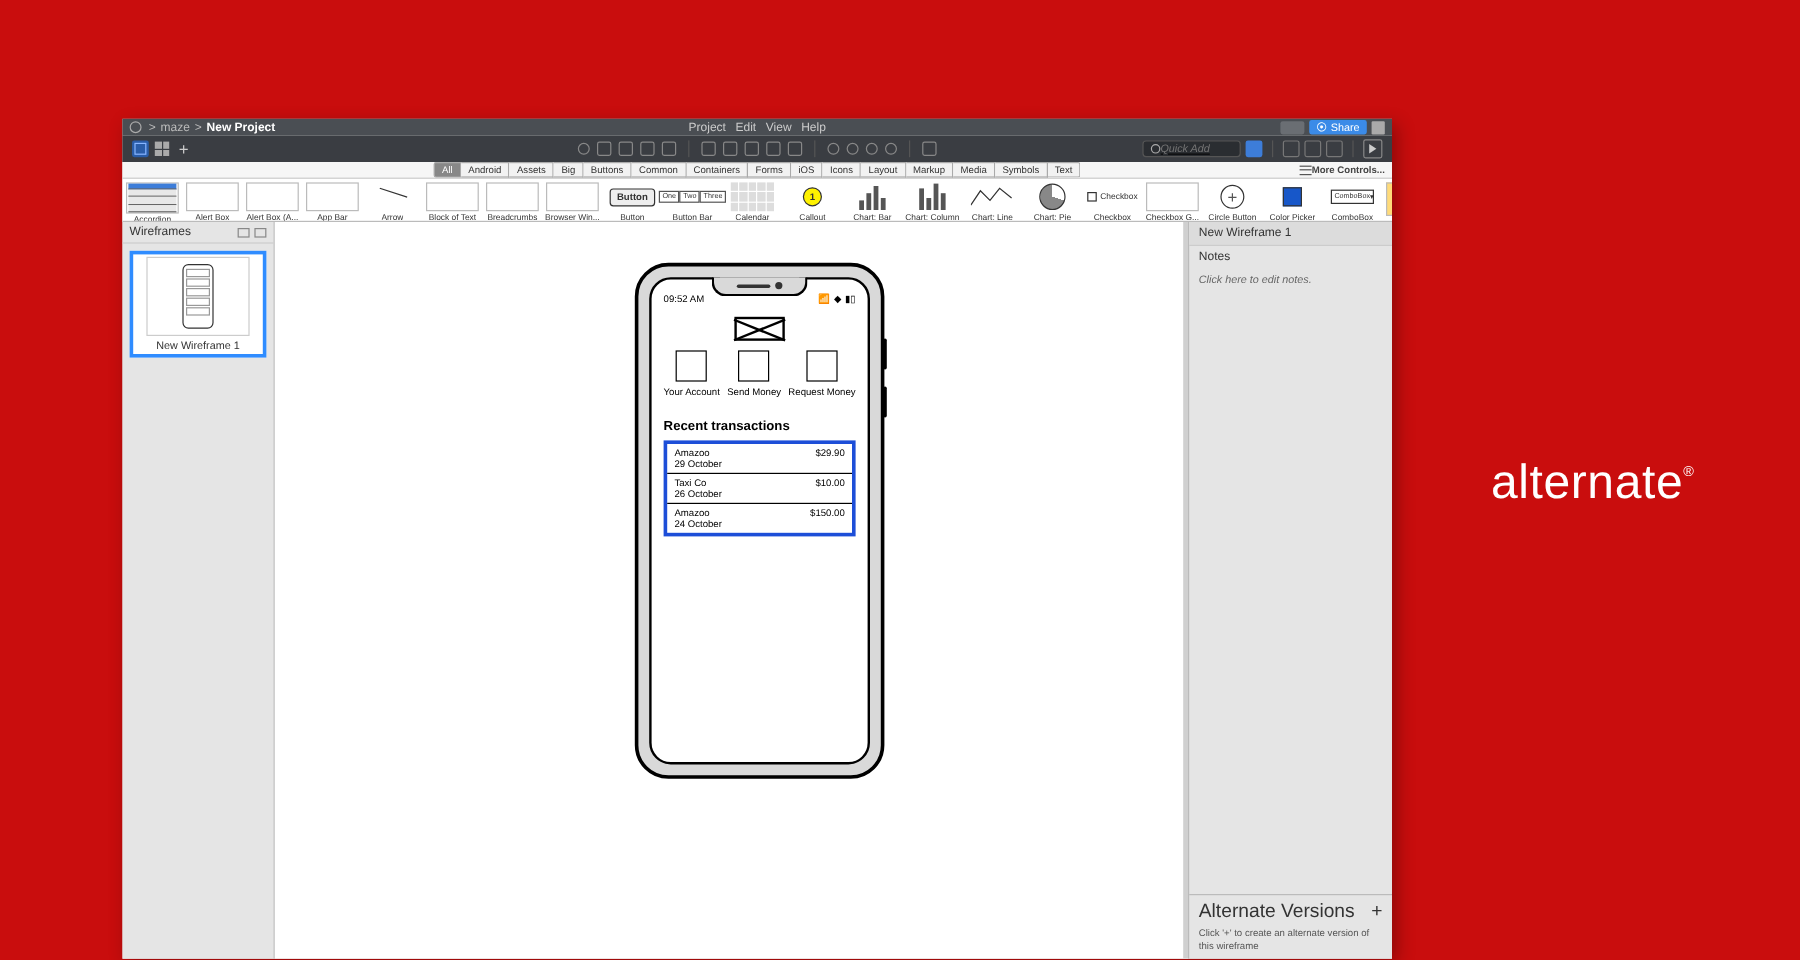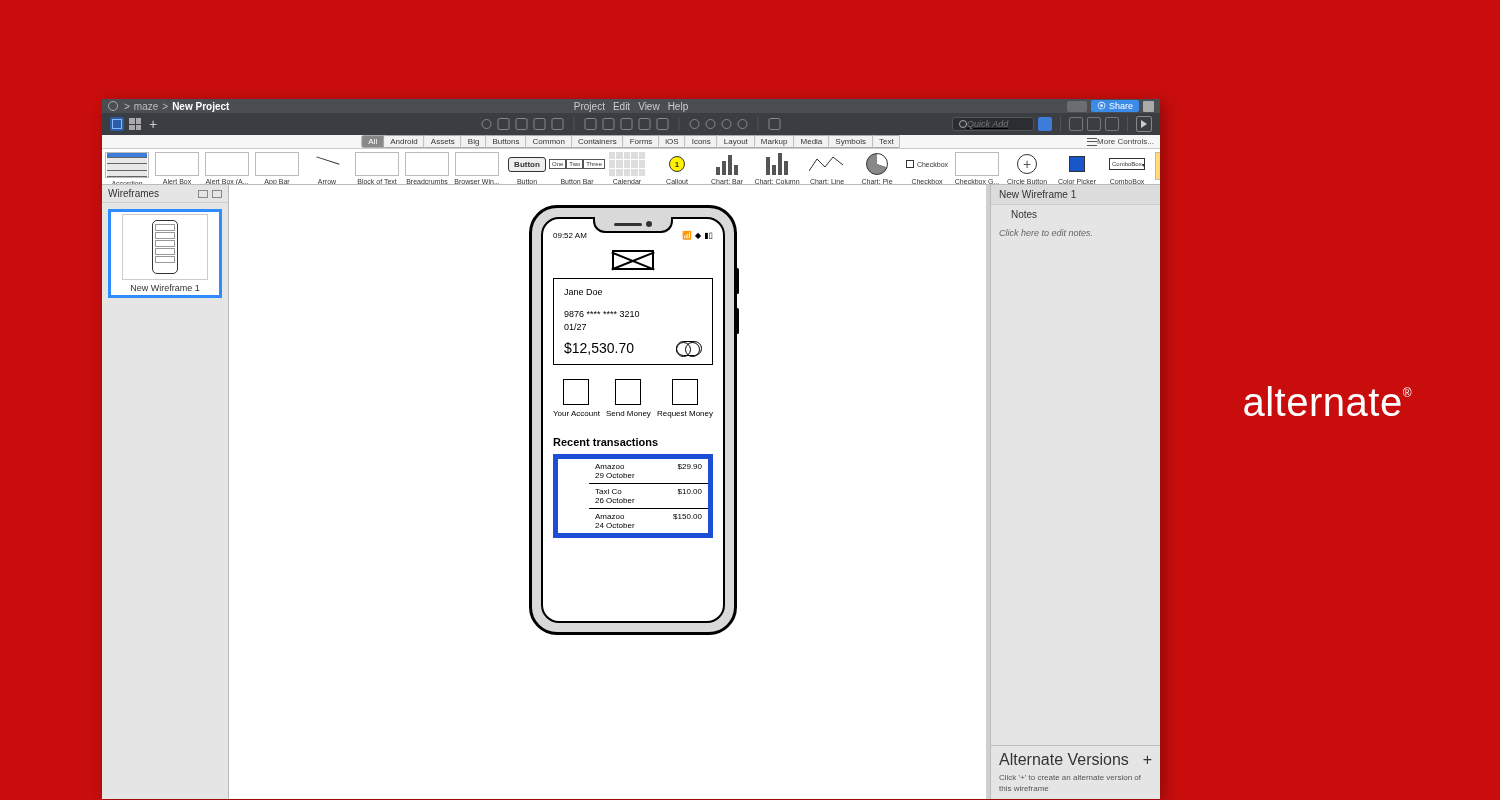--- a/index.html
+++ b/index.html
@@ -37,21 +37,21 @@
 .ic-sq { width: 14px; height: 14px; border: 1px solid #777; border-radius: 2px; }
 .tb-right .sep { width: 1px; height: 14px; background: #555; margin: 0 4px; }
 .play-btn { width: 16px; height: 16px; border: 1px solid #888; border-radius: 2px; display: flex; align-items: center; justify-content: center; }
 .play-btn .tri { width: 0; height: 0; border-left: 6px solid #ccc; border-top: 4px solid transparent; border-bottom: 4px solid transparent; }
 
 .category-bar { height: 14px; background: #f6f6f6; border-bottom: 1px solid #ccc; display: flex; align-items: center; position: relative; font-size: 8px; }
 .category-center { position: absolute; left: 50%; transform: translateX(-50%); display: flex; gap: 0; }
 .category-center span { padding: 1px 6px; border: 1px solid #aaa; border-left: none; background: #f2f2f2; color: #333; cursor: default; }
 .category-center span:first-child { border-left: 1px solid #aaa; border-radius: 2px 0 0 2px; background: #888; color: #fff; }
 .category-center span:last-child { border-radius: 0 2px 2px 0; }
-.more-controls { margin-left: auto; display: flex; align-items: center; gap: 0; padding-right: 6px; color: #444; }
+.more-controls { margin-left: auto; display: flex; align-items: center; gap: 0; padding-right: 6px; color: #444; font-weight: bold; }
 .more-controls .burger { width: 10px; height: 8px; display: flex; flex-direction: column; justify-content: space-between; }
 .more-controls .burger div { height: 1px; background: #555; }
 
 .control-gallery { height: 36px; background: #fff; border-bottom: 1px solid #bbb; display: flex; overflow: hidden; padding-top: 3px; }
 .gallery-item { width: 50px; flex-shrink: 0; display: flex; flex-direction: column; align-items: center; font-size: 7px; color: #333; }
 .gallery-item .preview { width: 44px; height: 28px; border: 1px solid #bbb; background: #fff; margin-bottom: 2px; display: flex; align-items: center; justify-content: center; position: relative; }
 .gallery-item .preview.noborder { border: none; }
 .gallery-item .label { white-space: nowrap; overflow: hidden; text-overflow: ellipsis; max-width: 48px; text-align: center; }
 .pv-accordion { display:flex;flex-direction:column;width:40px;height:24px; }
 .pv-accordion div { flex:1;border-bottom:1px solid #666;background:#e8e8e8; }
@@ -82,21 +82,21 @@
 .panel-header .icons-right .pi { width: 10px; height: 8px; border: 1px solid #888; }
 .thumbnail { margin: 6px; border: 3px solid #2f8cff; padding: 2px; background: #fff; text-align: center; }
 .thumb-img { width: 86px; height: 66px; background: #fff; border: 1px solid #ccc; margin: 0 auto 3px; display:flex;align-items:center;justify-content:center; }
 .thumb-phone { width:26px;height:54px;border:1px solid #333;border-radius:5px;padding:3px 2px;display:flex;flex-direction:column;gap:1px; }
 .thumb-phone div { border:1px solid #999;font-size:4px;height:7px; }
 .thumb-label { font-size: 9px; color: #333; }
 
 .canvas { flex: 1; background: #fff; position: relative; overflow: hidden; }
 .scroll-edge { position:absolute;right:0;top:0;bottom:0;width:4px;background:#d0d0d0; }
 
-.phone-frame { position: absolute; left: 300px; top: 20px; width: 208px; height: 430px; border: 3px solid #000; border-radius: 28px; background: #d9d9d9; padding: 9px; }
+.phone-frame { position: absolute; left: 300px; top: 34px; width: 208px; height: 430px; border: 3px solid #000; border-radius: 28px; background: #d9d9d9; padding: 9px; }
 .phone-screen { width: 100%; height: 100%; border: 2px solid #000; border-radius: 18px; background: #fff; position: relative; padding: 8px 10px; }
 .notch { position: absolute; top: -2px; left: 50%; transform: translateX(-50%); width: 80px; height: 16px; background: #d9d9d9; border: 2px solid #000; border-top: none; border-radius: 0 0 12px 12px; display:flex;align-items:center;justify-content:center;gap:4px; }
 .notch .d1 { width:28px;height:3px;background:#333;border-radius:2px; }
 .notch .d2 { width:6px;height:6px;background:#333;border-radius:50%; }
 .status-bar { display: flex; justify-content: space-between; font-size: 8px; padding-top: 4px; }
 .status-right { display: flex; gap: 3px; align-items: center; font-size: 8px; }
 .img-placeholder { width: 42px; height: 20px; border: 2px solid #000; margin: 10px auto 8px; position: relative; }
 .img-placeholder::before, .img-placeholder::after { content:''; position:absolute; width:120%; height:2px; background:#000; top:50%; left:-10%; }
 .img-placeholder::before { transform: rotate(22deg); }
 .img-placeholder::after { transform: rotate(-22deg); }
@@ -104,29 +104,29 @@
 .card .name { margin-bottom: 12px; }
 .card .num { margin-bottom: 3px; }
 .card .exp { margin-bottom: 8px; }
 .card .bal { font-size: 14px; font-weight: normal; }
 .card .chip { position: absolute; right: 10px; bottom: 8px; width: 26px; height: 15px; border: 1.5px solid #000; border-radius: 8px; display:flex; }
 .card .chip::before { content:'';width:13px;height:13px;border:1.5px solid #000;border-radius:50%;margin-left:-1px; }
 .card .chip::after { content:'';width:13px;height:13px;border:1.5px solid #000;border-radius:50%;margin-left:-6px; }
 .actions { display: flex; justify-content: space-between; font-size: 8px; text-align: center; margin-bottom: 18px; }
 .action-item .box { width: 26px; height: 26px; border: 1.5px solid #000; margin: 0 auto 4px; }
 .sec-title { font-size: 11px; font-weight: bold; margin-bottom: 6px; }
-.tx-list { border: 5px solid #1d4ed8; padding-left: 31px; }
+.tx-list { border: 3px solid #1d4ed8; }
 .tx-row { display: flex; flex-direction: column; padding: 3px 6px; font-size: 8px; position: relative; border-bottom: 1px solid #000; }
 .tx-row:last-child { border-bottom: none; }
 .tx-row .amt { position: absolute; right: 6px; top: 3px; }
 .side-btn { position:absolute;right:-5px;width:3px;height:26px;background:#000;border-radius:2px; }
 
 .right-panel { width: 170px; background: #e5e5e5; border-left: 1px solid #bbb; display: flex; flex-direction: column; font-size: 10px; }
 .rp-header { padding: 4px 8px; color: #333; border-bottom: 1px solid #ccc; background:#dcdcdc; }
-.rp-sec { padding: 4px 8px; color: #333; margin-left: 12px; }
+.rp-sec { padding: 4px 8px; color: #333; }
 .rp-notes { padding: 4px 8px; font-style: italic; color: #666; font-size: 9px; flex-shrink:0; }
 .rp-spacer { flex: 1; }
 .alt-section { border-top: 1px solid #bbb; padding: 5px 8px; }
 .alt-header { display: flex; justify-content: space-between; font-size: 16px; color: #333; }
 .alt-body { font-size: 8px; color: #555; margin-top: 4px; line-height: 1.3; }
 
 .brand-logo { position: absolute; right: 88px; top: 380px; color: #fff; font-size: 40px; font-weight: 300; letter-spacing: 0.5px; font-family: Arial, sans-serif; }
 .brand-logo sup { font-size: 12px; vertical-align: top; position:relative;top:6px; }
 </style>
 </head>
@@ -436,27 +436,20 @@
             </div>
           <div class="status-bar">
             <span>09:52 AM</span>
             <div class="status-right">
               <span>📶</span>
               <span>◆</span>
               <span>▮▯</span>
             </div>
           </div>
           <div class="img-placeholder"></div>
-          <div class="card">
-            <div class="name">Jane Doe</div>
-            <div class="num">9876 **** **** 3210</div>
-            <div class="exp">01/27</div>
-            <div class="bal">$12,530.70</div>
-            <div class="chip"></div>
-          </div>
           <div class="actions">
             <div class="action-item">
                 <div class="box"></div>
                 <div>Your Account</div>
               </div>
             <div class="action-item">
                 <div class="box"></div>
                 <div>Send Money</div>
               </div>
             <div class="action-item">

